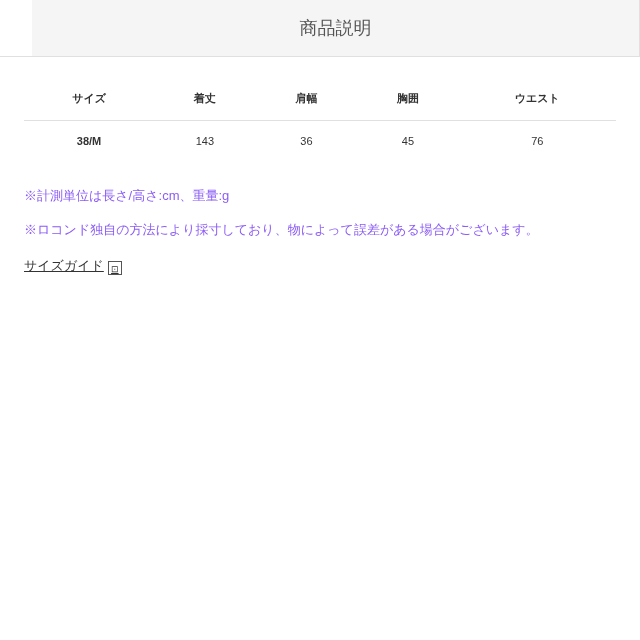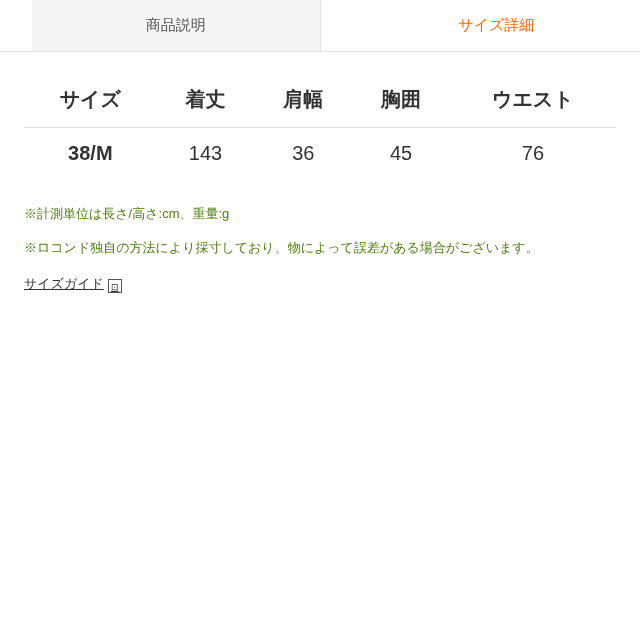--- a/index.html
+++ b/index.html
@@ -19,21 +19,21 @@
 
     .tabs {
       display: flex;
       border-bottom: 1px solid #e0e0e0;
     }
 
     .tab {
       flex: 1;
       text-align: center;
       padding: 16px 26px;
-      font-size: 15px;
+      font-size: 18px;
       cursor: pointer;
       margin-left: 32px;
     }
 
     .tab-inactive {
       background: #f5f5f5;
       color: #555;
       border-right: 1px solid #e0e0e0;
     }
 
@@ -50,21 +50,21 @@
     .size-table {
       width: 100%;
       border-collapse: collapse;
       margin-bottom: 24px;
     }
 
     .size-table th,
     .size-table td {
       padding: 14px 10px;
       text-align: center;
-      font-size: 20px;
+      font-size: 11px;
     }
 
     .size-table th {
       font-weight: bold;
       color: #333;
       border-bottom: 1px solid #e0e0e0;
     }
 
     .size-table td {
       color: #333;
@@ -89,21 +89,21 @@
     .login-link {
       color: #333;
       text-decoration: underline;
       cursor: pointer;
     }
 
     .notes {
       margin-bottom: 12px;
       line-height: 1.7;
       font-size: 13px;
-      color: #4d7c0f;
+      color: #8b5cf6;
     }
 
     .size-guide-link {
       display: inline-flex;
       align-items: flex-end;
       gap: 4px;
       color: #333;
       text-decoration: underline;
       cursor: pointer;
       font-size: 13px;
@@ -120,23 +120,20 @@
       text-align: center;
       text-decoration: none;
     }
   </style>
 </head>
 <body>
 
 <div class="tabs">
   <div class="tab tab-inactive">
     <span>商品説明</span>
-  </div>
-  <div class="tab tab-active">
-    <span>サイズ詳細</span>
   </div>
 </div>
 
 <div class="content">
 
   
   <table class="size-table">
     <thead>
       <tr>
         <th>サイズ</th>

